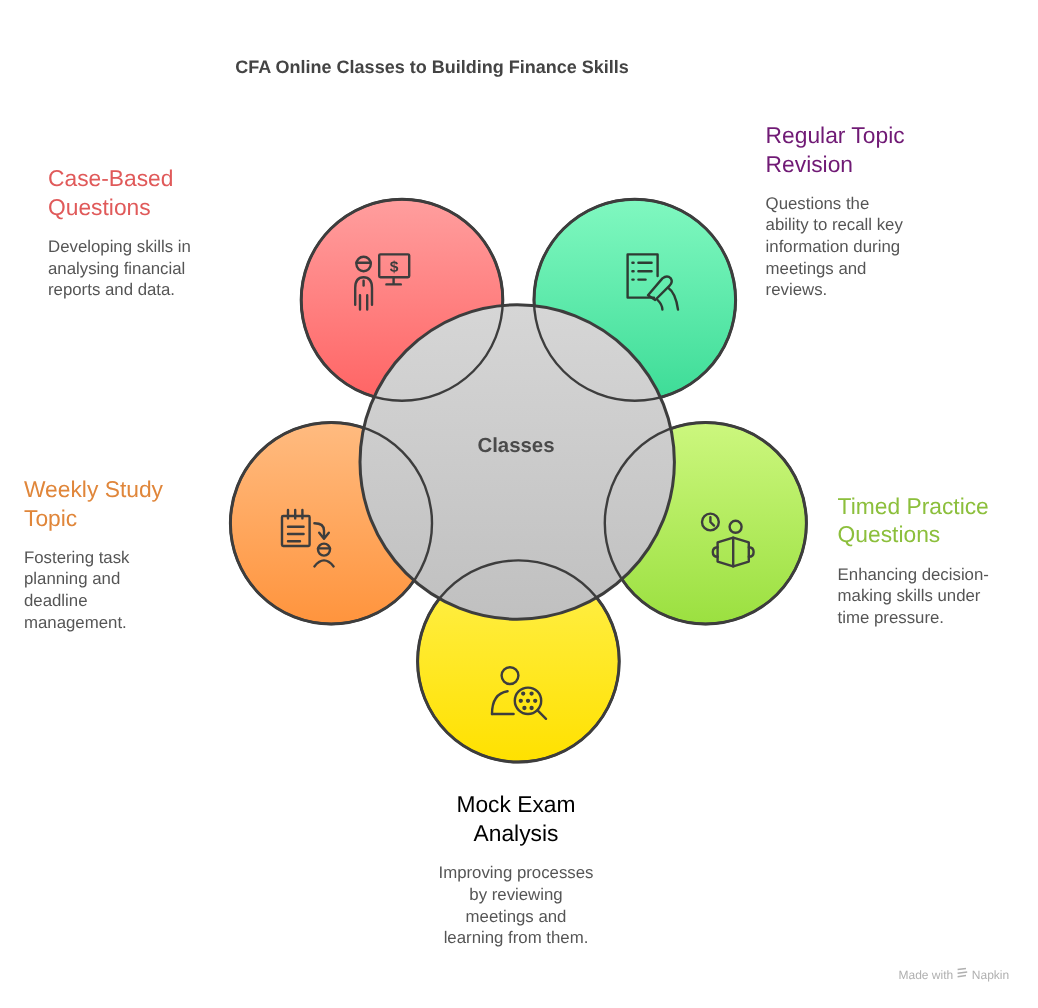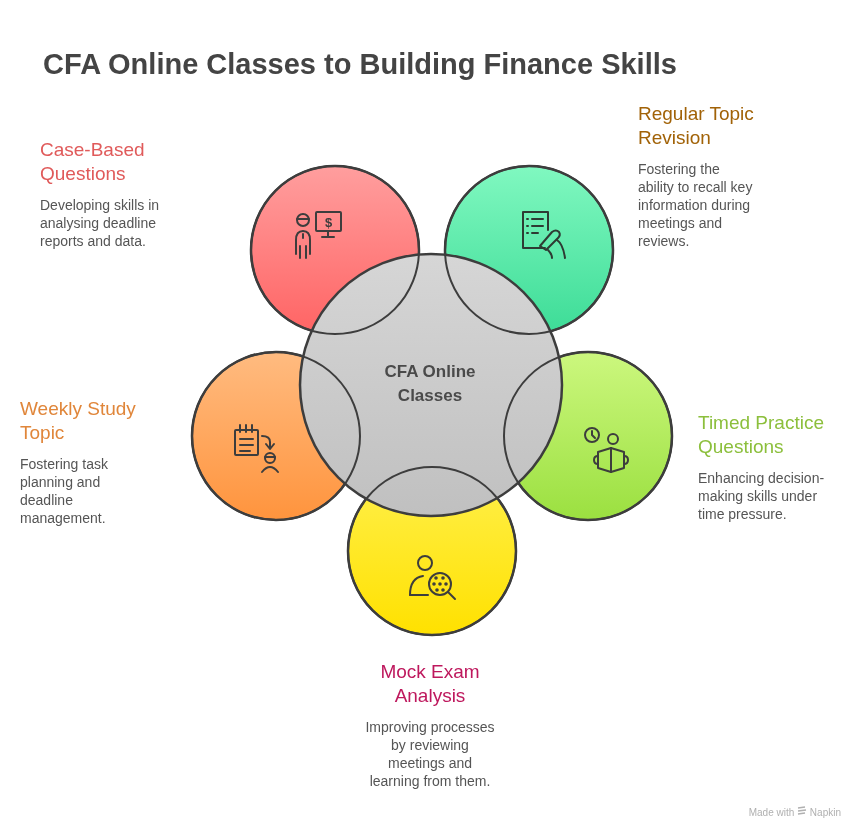--- a/index.html
+++ b/index.html
@@ -1,17 +1,17 @@
 <!DOCTYPE html>
 <html><head>
 <meta charset="utf-8">
 <style>
   html, body { margin: 0; padding: 0; background: #ffffff; }
   body { width: 865px; height: 840px; position: relative; overflow: hidden; font-family: "Liberation Sans", sans-serif; }
-  .title { position: absolute; left: 0; top: 48px; width: 720px; text-align: center; font-size: 29px; font-weight: bold; color: #444444; }
+  .title { position: absolute; left: 0; top: 48px; width: 720px; text-align: center; font-size: 15px; font-weight: bold; color: #444444; }
   svg.diagram { position: absolute; left: 0; top: 0; }
   .label { position: absolute; }
   .label .head { font-size: 19px; line-height: 24px; }
   .label .desc { font-size: 14px; line-height: 18px; color: #555555; margin-top: 10px; }
   .right-align { text-align: left; }
   .left-align { text-align: left; }
   .center-align { text-align: center; }
   .center-text { position: absolute; left: 360px; top: 360px; width: 140px; text-align: center; font-size: 17px; font-weight: bold; color: #4a4a4a; line-height: 24px; }
   .footer { position: absolute; right: 24px; top: 806px; font-size: 10px; color: #b0b0b0; }
 </style>
@@ -113,43 +113,42 @@
     <circle cx="443" cy="578" r="0.8" fill="#3d3d3d"></circle>
     <circle cx="434" cy="584" r="0.8" fill="#3d3d3d"></circle>
     <circle cx="440" cy="584" r="0.8" fill="#3d3d3d"></circle>
     <circle cx="446" cy="584" r="0.8" fill="#3d3d3d"></circle>
     <circle cx="437" cy="590" r="0.8" fill="#3d3d3d"></circle>
     <circle cx="443" cy="590" r="0.8" fill="#3d3d3d"></circle>
   </g>
 </svg>
 
 <div class="center-text">
-  <div>CFA Online</div>
   <div>Classes</div>
 </div>
 
 <div class="label right-align" style="left: 40px; top: 138px; width: 186px;">
   <div class="head" style="color:#e05a5a;">
     <div>Case-Based</div>
     <div>Questions</div>
   </div>
   <div class="desc">
     <div>Developing skills in</div>
-    <div>analysing deadline</div>
+    <div>analysing financial</div>
     <div>reports and data.</div>
   </div>
 </div>
 
 <div class="label left-align" style="left: 638px; top: 102px; width: 200px;">
-  <div class="head" style="color:#a16207;">
+  <div class="head" style="color:#701a75;">
     <div>Regular Topic</div>
     <div>Revision</div>
   </div>
   <div class="desc">
-    <div>Fostering the</div>
+    <div>Questions the</div>
     <div>ability to recall key</div>
     <div>information during</div>
     <div>meetings and</div>
     <div>reviews.</div>
   </div>
 </div>
 
 <div class="label right-align" style="left: 20px; top: 397px; width: 146px;">
   <div class="head" style="color:#e0863a;">
     <div>Weekly Study</div>
@@ -169,21 +168,21 @@
     <div>Questions</div>
   </div>
   <div class="desc">
     <div>Enhancing decision-</div>
     <div>making skills under</div>
     <div>time pressure.</div>
   </div>
 </div>
 
 <div class="label center-align" style="left: 330px; top: 660px; width: 200px;">
-  <div class="head" style="color:#be185d;">
+  <div class="head" style="color:#000000;">
     <div>Mock Exam</div>
     <div>Analysis</div>
   </div>
   <div class="desc">
     <div>Improving processes</div>
     <div>by reviewing</div>
     <div>meetings and</div>
     <div>learning from them.</div>
   </div>
 </div>

